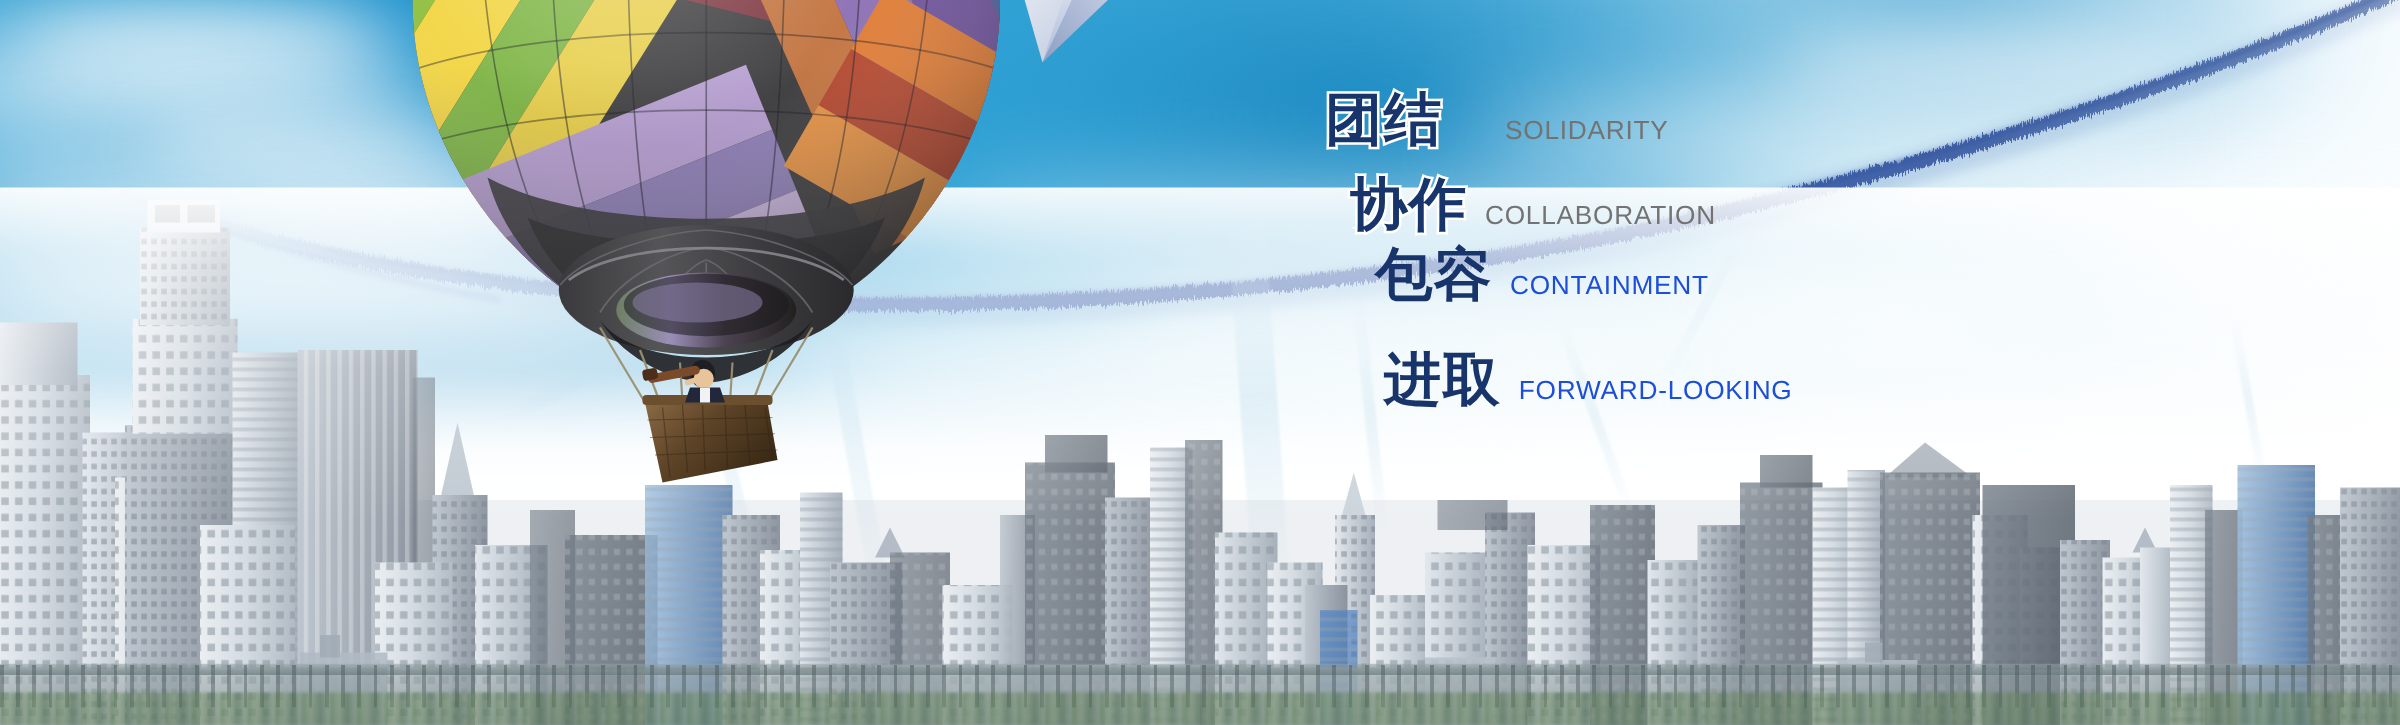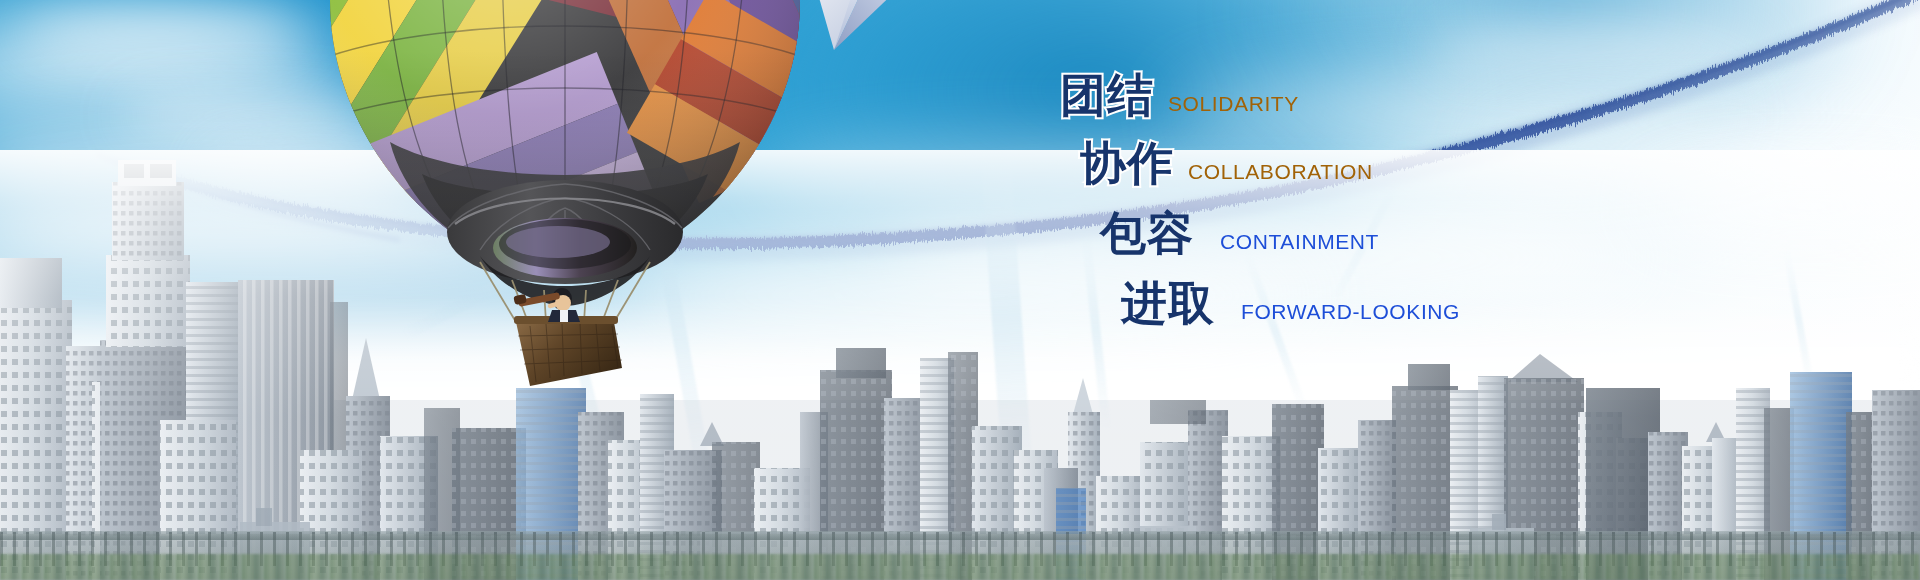--- a/index.html
+++ b/index.html
@@ -113,21 +113,21 @@
     font-size:46px; font-weight:bold; color:#17346b; letter-spacing:1px;
     font-family:"DejaVu Sans","Liberation Sans",sans-serif; line-height:1;
   }
   .cn.outlined {
     -webkit-text-stroke:4px #ffffff;
     paint-order:stroke fill;
     text-shadow:
       0 0 2px #fff;
   }
   .en {
-    font-size:21px; color:#a16207; letter-spacing:.6px; margin-left:14px;
+    font-size:21px; color:#737373; letter-spacing:.6px; margin-left:14px;
     font-family:"Liberation Sans","DejaVu Sans",sans-serif; font-weight:500;
   }
   .en.light { color:#1d4ed8; }
 </style>
 </head>
 <body>
 
 <div id="banner">
 
   <div class="sky"></div>
@@ -601,36 +601,36 @@
       <g>
         <rect x="188" y="546" width="42" height="7" rx="3.4" fill="#7a4a2a" transform="rotate(-11 209 549)"></rect>
         <rect x="184" y="545" width="12" height="9" rx="3" fill="#4b2d19" transform="rotate(-11 190 549)"></rect>
       </g>
       <path d="M220,556 L234,552" stroke="#e8c49a" stroke-width="4.5" stroke-linecap="round"></path>
     </g>
   </svg>
 
   <div class="slogans">
 
-    <div class="slogan-row" style="left:0px; top:0px;">
+    <div class="slogan-row" style="left:0px; top:0px;gap:36px;">
       <span class="cn outlined">团结</span>
       <span class="en">SOLIDARITY</span>
     </div>
 
     <div class="slogan-row" style="left:20px; top:68px;">
       <span class="cn outlined">协作</span>
       <span class="en">COLLABORATION</span>
     </div>
 
-    <div class="slogan-row" style="left:40px; top:138px;gap:12px;">
+    <div class="slogan-row" style="left:40px; top:124px;">
       <span class="cn">包容</span>
       <span class="en light">CONTAINMENT</span>
     </div>
 
-    <div class="slogan-row" style="left:61px; top:208px;gap:12px;">
+    <div class="slogan-row" style="left:47px; top:208px;">
       <span class="cn">进取</span>
       <span class="en light">FORWARD-LOOKING</span>
     </div>
 
 
   </div>
 
 </div>
 
 </body></html>

